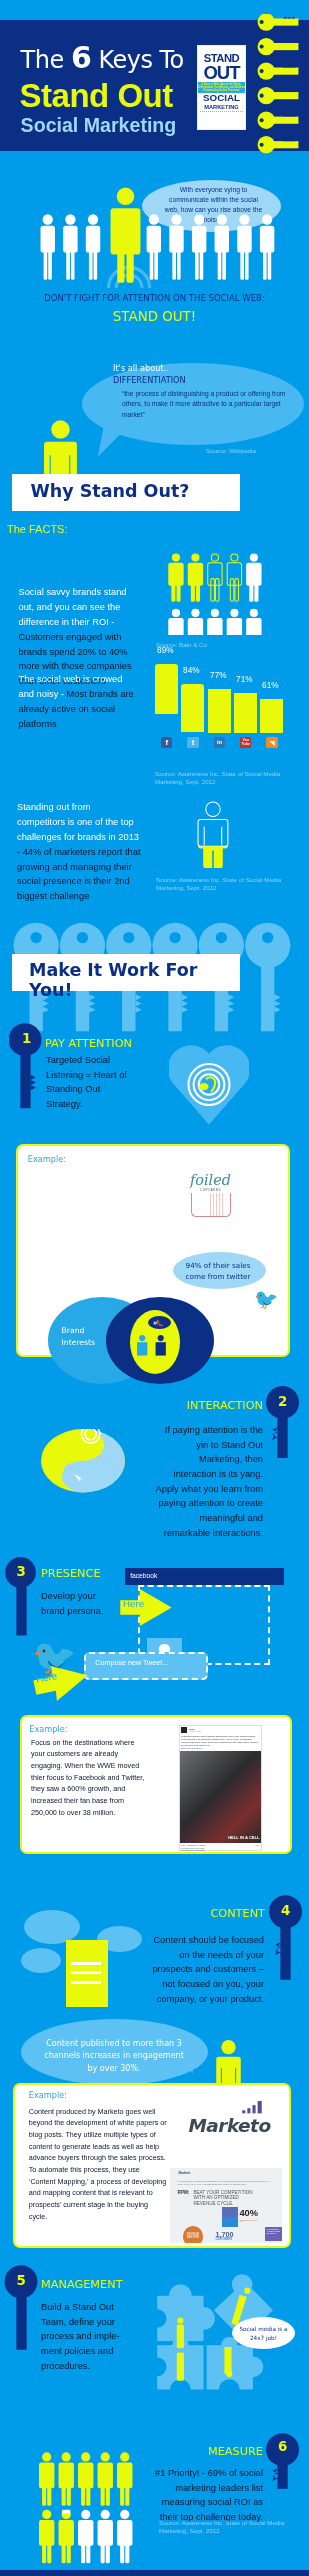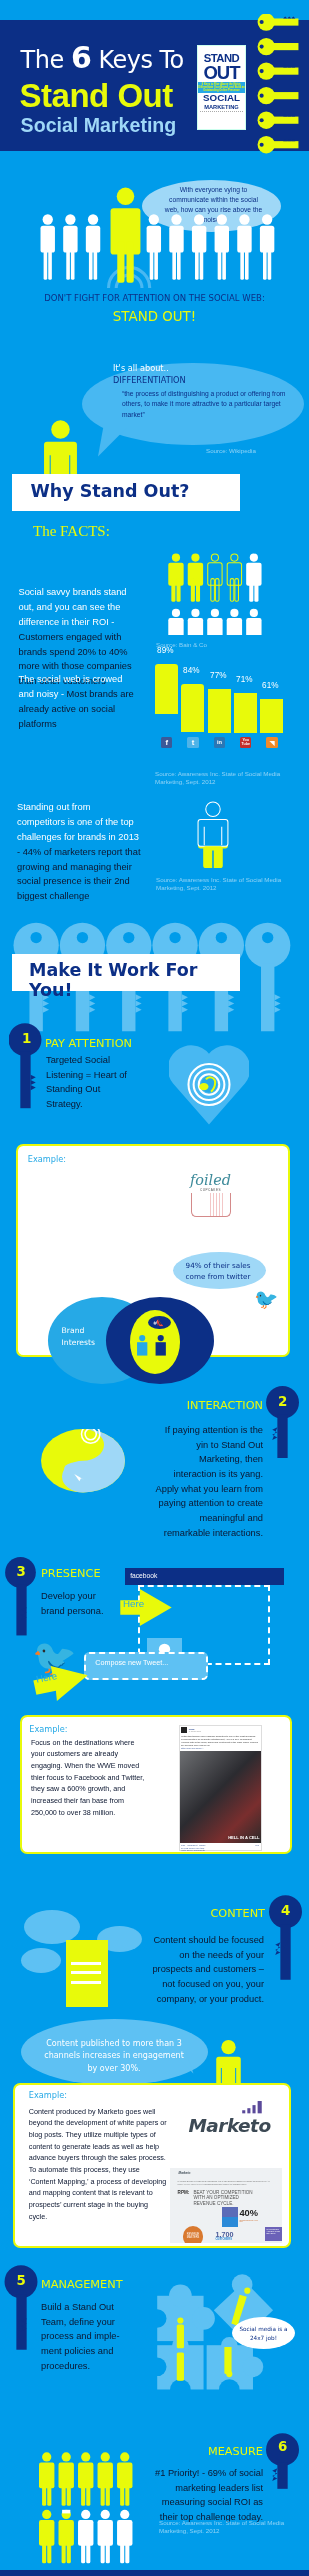--- a/index.html
+++ b/index.html
@@ -138,21 +138,21 @@
       </g>
       <g stroke="#009cea" stroke-width="2">
         <line x1="14" y1="68" x2="14" y2="112"></line>
         <line x1="52" y1="68" x2="52" y2="112"></line>
       </g>
     </svg>
 
   <div class="abs band" style="top:474px;">
     <span>Why Stand Out?</span>
   </div>
-  <div class="abs" style="left:33px;top:523px;font-size:15px;color:#e8fa0a;font-family:Liberation Serif, serif;">The FACTS:</div>
+  <div class="abs" style="left:7px;top:523px;font-size:11px;color:#e8fa0a;font-family:Liberation Sans, sans-serif;">The FACTS:</div>
 
   <div class="abs fact" style="left:18.5px;top:552px;width:124px;margin-top:33px;">
     <span>Social savvy brands stand out, and you can see the difference in their ROI - </span><span class="d">Customers engaged with brands spend 20% to 40% more with those companies than other customers</span>
   </div>
   <svg class="abs" style="left:167px;top:553px;" width="103" height="82" viewBox="0 0 200 160">
     <defs>
         <g id="ps">
           <circle cx="15" cy="9" r="8"></circle>
           <rect x="0" y="19" width="30" height="45" rx="4"></rect>
           <rect x="6" y="50" width="8" height="45" rx="3"></rect>

